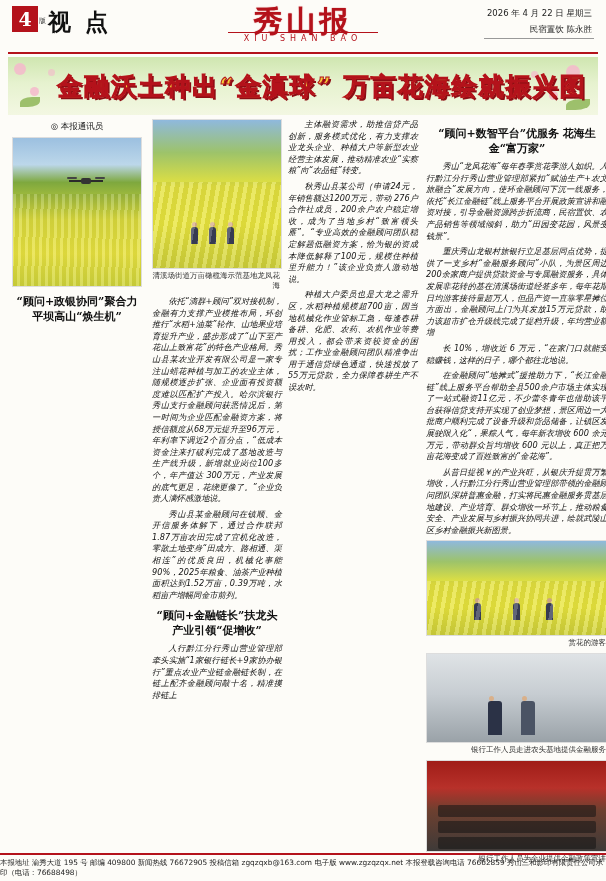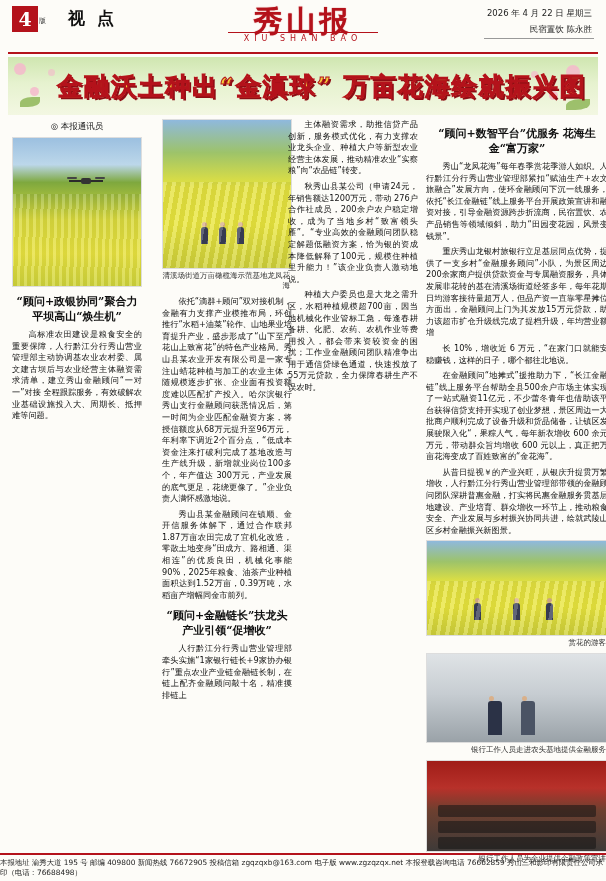--- a/index.html
+++ b/index.html
@@ -14,21 +14,21 @@
   .page{width:606px;height:881px;position:relative;box-sizing:border-box;padding:0 8px;}
 
   
   .masthead{position:relative;height:52px;border-bottom:2px solid #b4121b;}
   .page-no{
     position:absolute;left:4px;top:6px;width:26px;height:26px;background:#b4121b;color:#fff;
     font-size:19px;font-weight:bold;text-align:center;line-height:26px;font-family:"DejaVu Serif","Liberation Serif",serif;
   }
   .page-no-sub{position:absolute;left:31px;top:16px;font-size:7px;color:#333;}
   .section-title{
-    position:absolute;left:60px;top:7px;font-size:17px;letter-spacing:3px;
+    position:absolute;left:40px;top:7px;font-size:23px;letter-spacing:3px;
     font-family:"DejaVu Serif","Liberation Serif",serif;font-weight:bold;color:#111;
   }
   .paper-name{
     position:absolute;left:50%;top:2px;transform:translateX(-50%);
     font-size:29px;color:#b4121b;font-weight:bold;letter-spacing:4px;
     font-family:"DejaVu Serif","Liberation Serif",serif;
     text-shadow:0 0 1px #b4121b;
     text-align:center;
   }
   .paper-pinyin{
@@ -55,26 +55,26 @@
     color:#f3d03a;
     -webkit-text-stroke:1px #b4121b;
     text-shadow:2px 2px 0 #8d0d14;
     margin-left:19px;
   }
 
   
   .body-wrap{position:relative;margin-top:4px;height:776px;}
   .col{position:absolute;top:0;}
   .c1{left:4px;width:130px;}
-  .c2{left:154px;width:130px;}
+  .c2{left:144px;width:130px;}
   .c3{left:280px;width:130px;}
   .c4{left:418px;width:182px;}
 
   .byline{font-size:8.5px;text-align:center;margin:2px 0 4px;}
-  p.t{font-size:8.2px;line-height:11.6px;text-align:justify;margin:0 0 4px;text-indent:2em;color:#111;}
+  p.t{font-size:8.2px;line-height:11.6px;text-align:justify;margin:0 0 4px;text-indent:2em;color:#111;font-style:italic;}
   h3.sub{
     font-size:11px;line-height:15px;font-weight:bold;text-align:center;margin:7px 0 5px;
     font-family:"DejaVu Serif","Liberation Serif",serif;color:#111;
   }
 
   
   .photo{position:relative;width:100%;overflow:hidden;border:1px solid #ddd;box-sizing:border-box;}
   .cap{font-size:7.5px;text-align:right;color:#333;margin:2px 2px 5px 0;}
 
   
@@ -142,21 +142,20 @@
       <div class="photo ph-field" style="height:150px;">
         <div class="drone">
           <div class="bar"></div>
           <div class="r" style="left:-2px;"></div>
           <div class="r" style="right:-2px;"></div>
           <div class="body"></div>
         </div>
       </div>
 
       <h3 class="sub">“顾问+政银协同”聚合力 平坝高山“焕生机”</h3>
-      <p class="t">高标准农田建设是粮食安全的重要保障，人行黔江分行秀山营业管理部主动协调基农业农村委、属文建古坝后与农业经营主体融资需求清单，建立秀山金融顾问“一对一”对接  全程跟踪服务，有效破解农业基础设施投入大、周期长、抵押难等问题。</p>
     </div>
 
     <div class="col c2">
       <div class="photo ph-canola" style="height:150px;">
         <div class="ppl" style="left:30%;"></div>
         <div class="ppl" style="left:44%;"></div>
         <div class="ppl" style="left:58%;"></div>
       </div>
       <div class="cap">清溪场街道万亩橄榄海示范基地龙凤花海</div>
       <p class="t">依托“滴群+顾问”双对接机制，金融有力支撑产业模推布局，环创推行“水稻+油菜”轮作、山地果业培育提升产业，盛步形成了“山下至产花山上致富花”的特色产业格局。秀山县某农业开发有限公司是一家专注山蜡花种植与加工的农业主体，随规模逐步扩张、企业面有投资额度难以匹配扩产投入。哈尔滨银行秀山支行金融顾问获悉情况后，第一时间为企业匹配金融资方案，将授信额度从68万元提升至96万元，年利率下调近2个百分点，“低成本资金注来打破利完成了基地改造与生产线升级，新增就业岗位100多个，年产值达 300万元，产业发展的底气更足，花绕更像了。”企业负责人满怀感激地说。</p>

